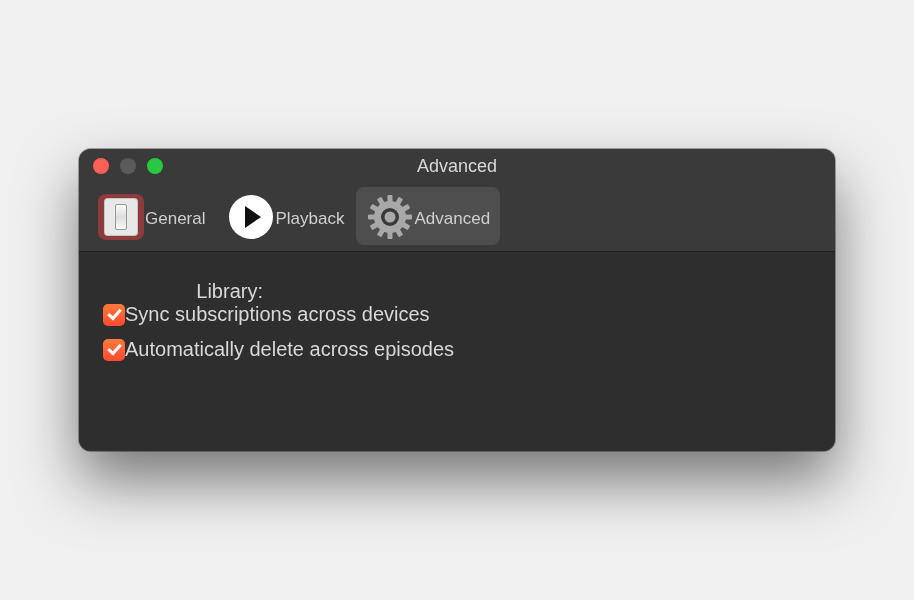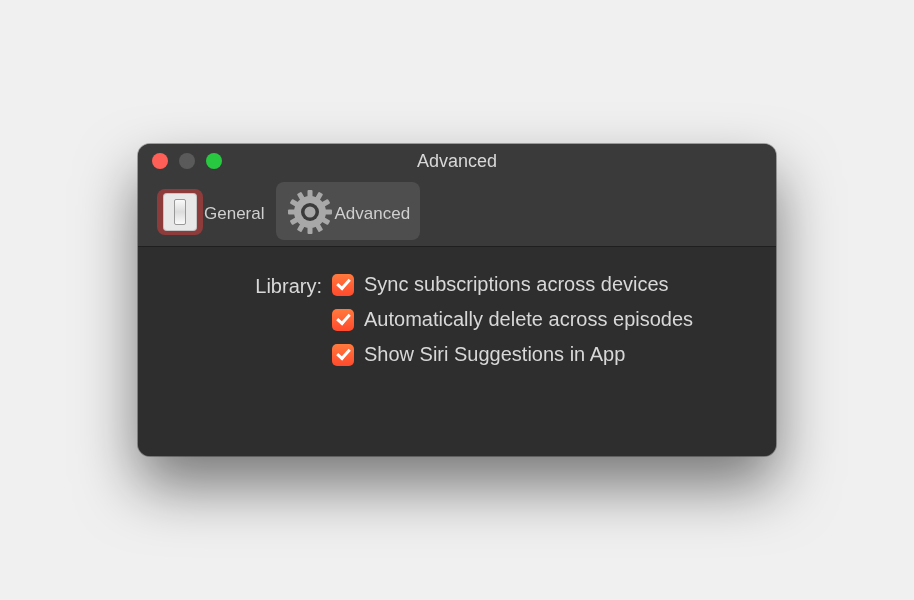--- a/index.html
+++ b/index.html
@@ -10,21 +10,21 @@
     body {
       font-family: -apple-system, BlinkMacSystemFont, "Segoe UI", Helvetica, Arial, sans-serif;
       background: #f0f0f0;
       width: 914px;
       height: 600px;
       display: flex;
       align-items: center;
       justify-content: center;
     }
     .window {
-      width: 638px;
+      width: 756px;
       background: #3a3a3a;
       border-radius: 12px;
       box-shadow: 0 30px 60px rgba(0,0,0,0.5), 0 0 0 1px rgba(0,0,0,0.3);
       overflow: hidden;
     }
     .titlebar {
       position: relative;
       height: 34px;
       display: flex;
       align-items: center;
@@ -127,38 +127,38 @@
       margin-left: 4px;
     }
     
     .content {
       background: #2e2e2e;
       padding: 26px 24px 90px 24px;
     }
     .row {
       display: flex;
       align-items: flex-start;
+      flex-direction: column;
     }
     .section-label {
       width: 170px;
       text-align: right;
       color: #d8d8d8;
       font-size: 20px;
       padding-right: 10px;
       padding-top: 2px;
     }
     .options {
       display: flex;
       flex-direction: column;
       gap: 12px;
     }
     .option {
       display: flex;
       align-items: center;
-      gap: 10px;
     }
     .checkbox {
       width: 22px;
       height: 22px;
       background: linear-gradient(to bottom, #ff7a3d, #ff4a2e);
       border-radius: 5px;
       display: flex;
       align-items: center;
       justify-content: center;
       flex-shrink: 0;
@@ -195,20 +195,28 @@
       <div class="icon-box">
         <div class="general-icon-wrap">
           <div class="switch-plate">
               <div class="switch-toggle"></div>
             </div>
         </div>
       </div>
       <div class="toolbar-label">General</div>
     </div>
 
+    <div class="toolbar-item">
+      <div class="icon-box">
+        <div class="play-circle">
+            <div class="play-tri"></div>
+          </div>
+      </div>
+      <div class="toolbar-label">Playback</div>
+    </div>
 
     <div class="toolbar-item selected">
       <div class="icon-box">
         <svg width="46" height="46" viewBox="0 0 46 46">
           <g fill="#a8a8a8">
             <g transform="translate(23,23)">
 
               <g>
                 <rect x="-2.5" y="-22" width="5" height="8" rx="1"></rect>
                 <rect x="-2.5" y="-22" width="5" height="8" rx="1" transform="rotate(30)"></rect>
@@ -246,24 +254,18 @@
           <div class="option-label">Sync subscriptions across devices</div>
         </div>
 
         <div class="option">
           <div class="checkbox">
               <div class="check"></div>
             </div>
           <div class="option-label">Automatically delete across episodes</div>
         </div>
 
-        <div class="option">
-          <div class="checkbox">
-              <div class="check"></div>
-            </div>
-          <div class="option-label">Show Siri Suggestions in App</div>
-        </div>
 
       </div>
     </div>
   </div>
 
 </div>
 
 </body></html>

